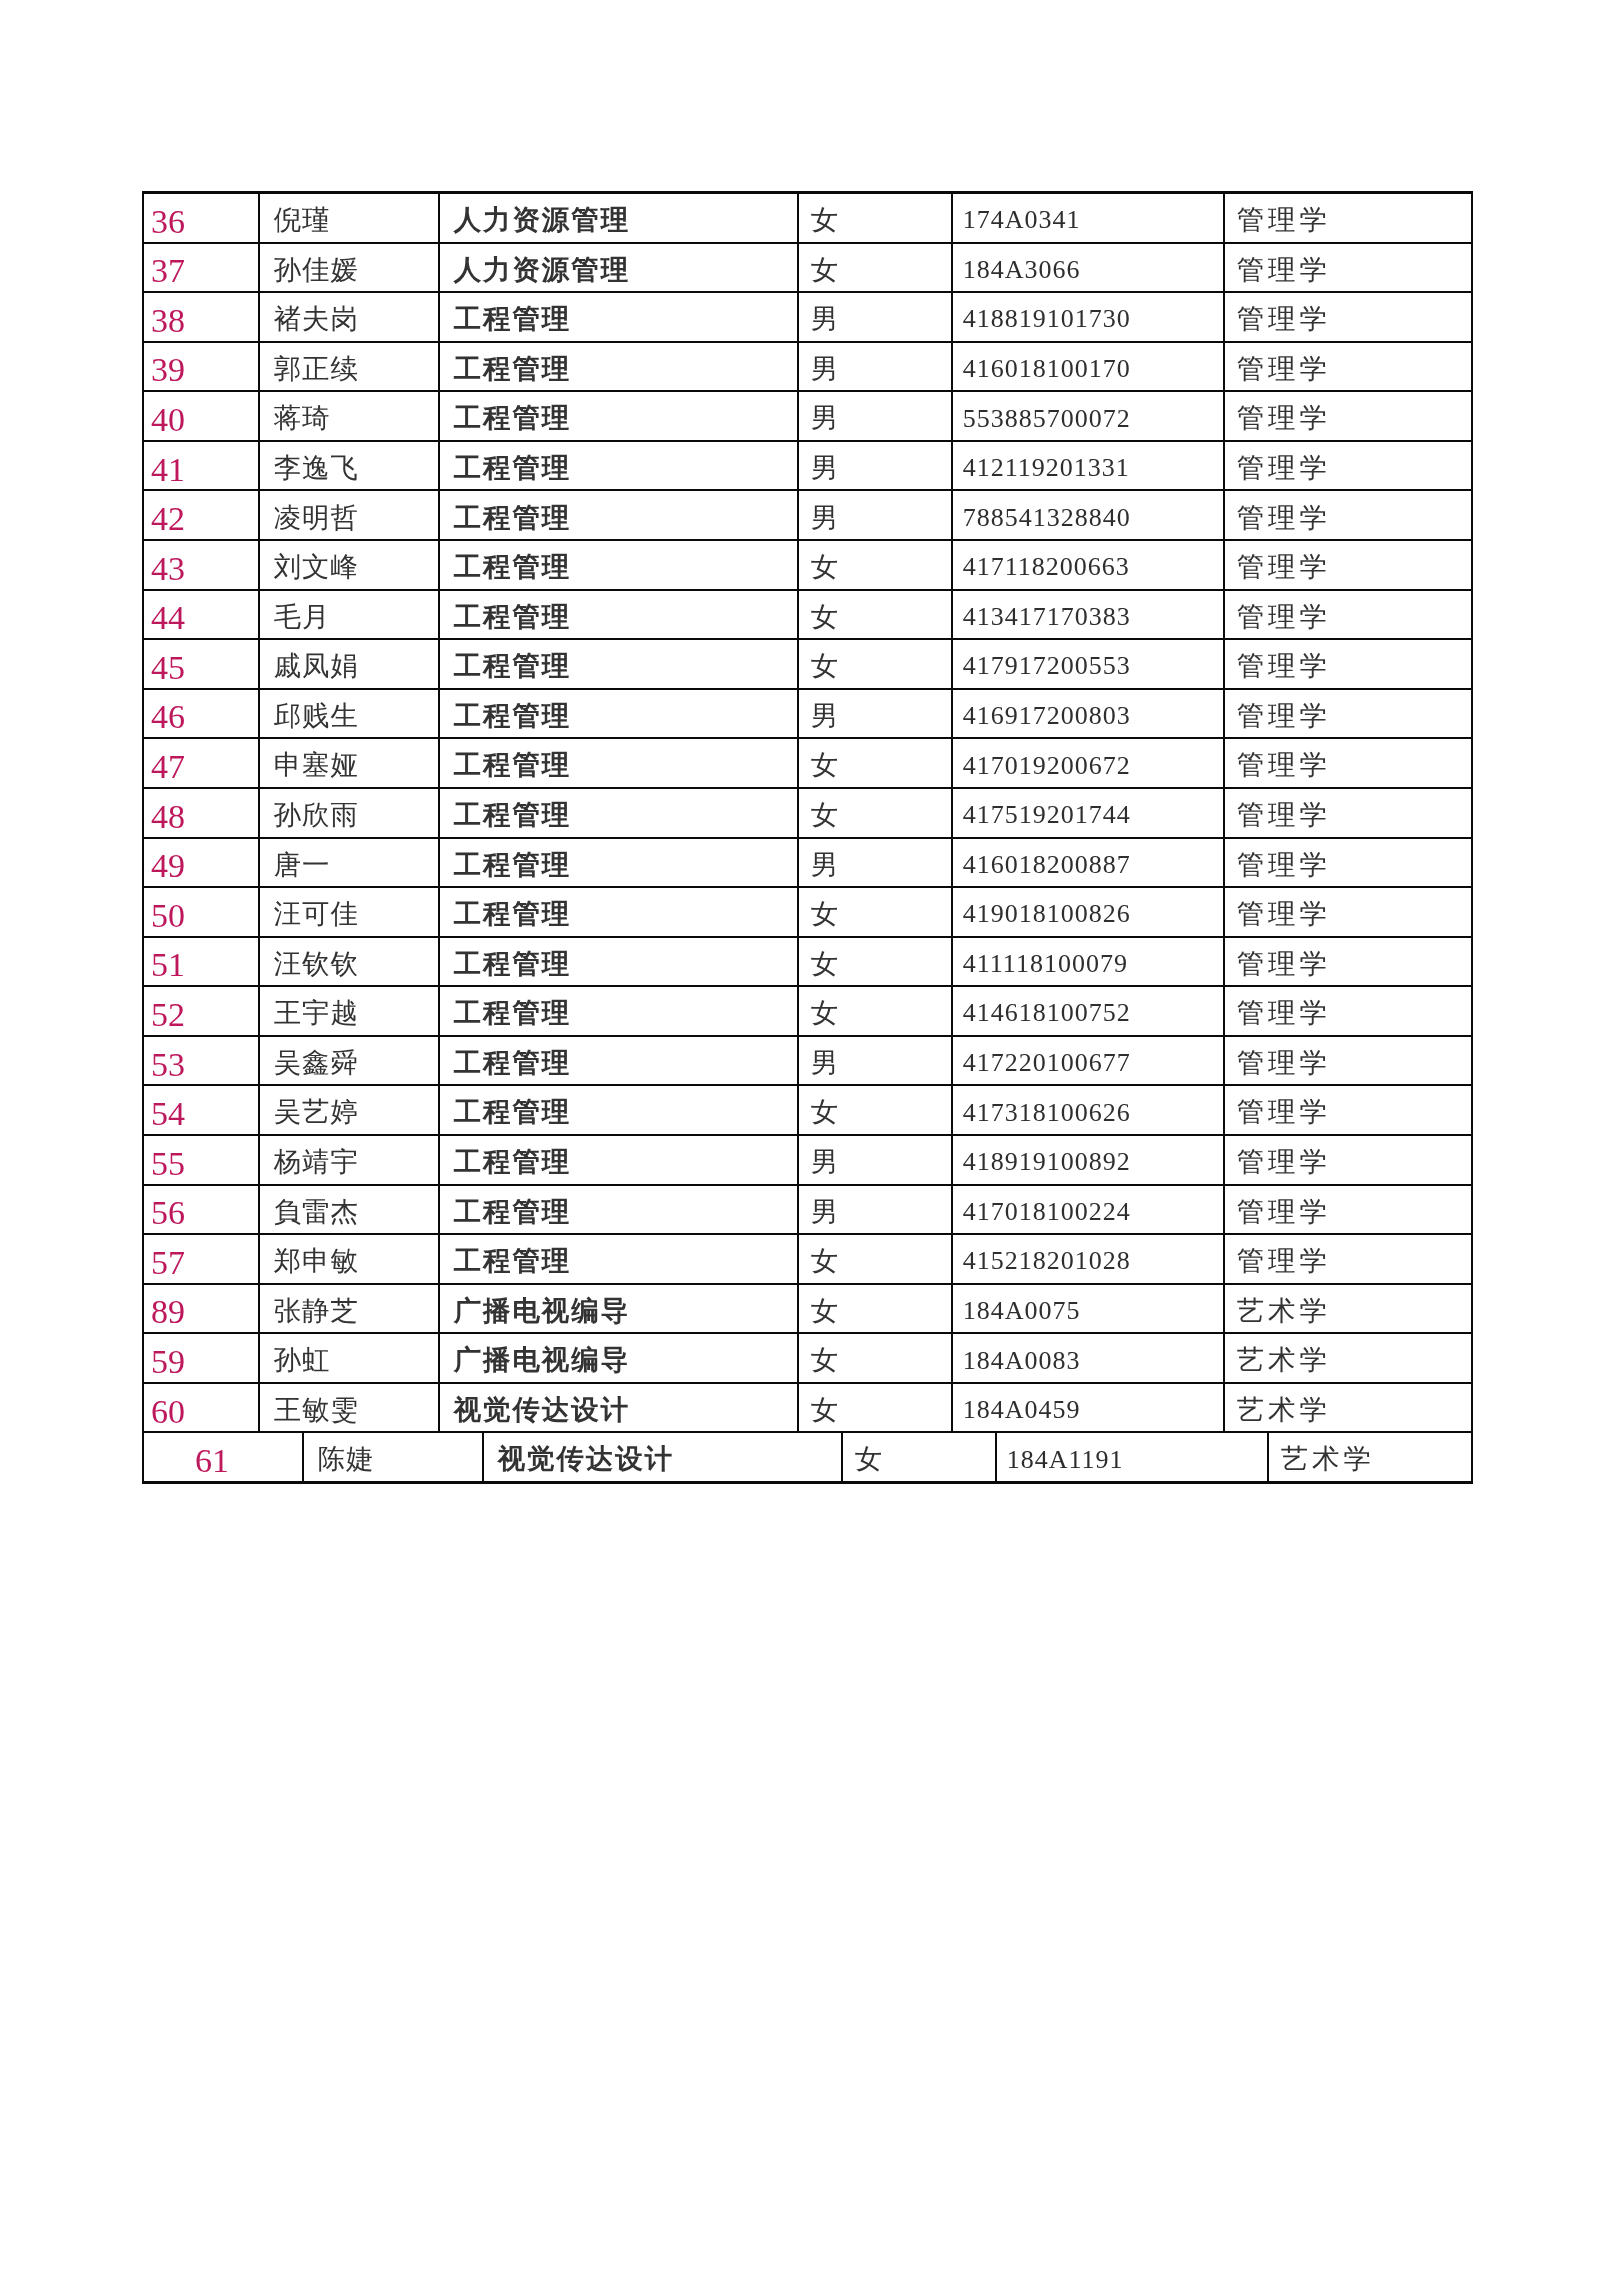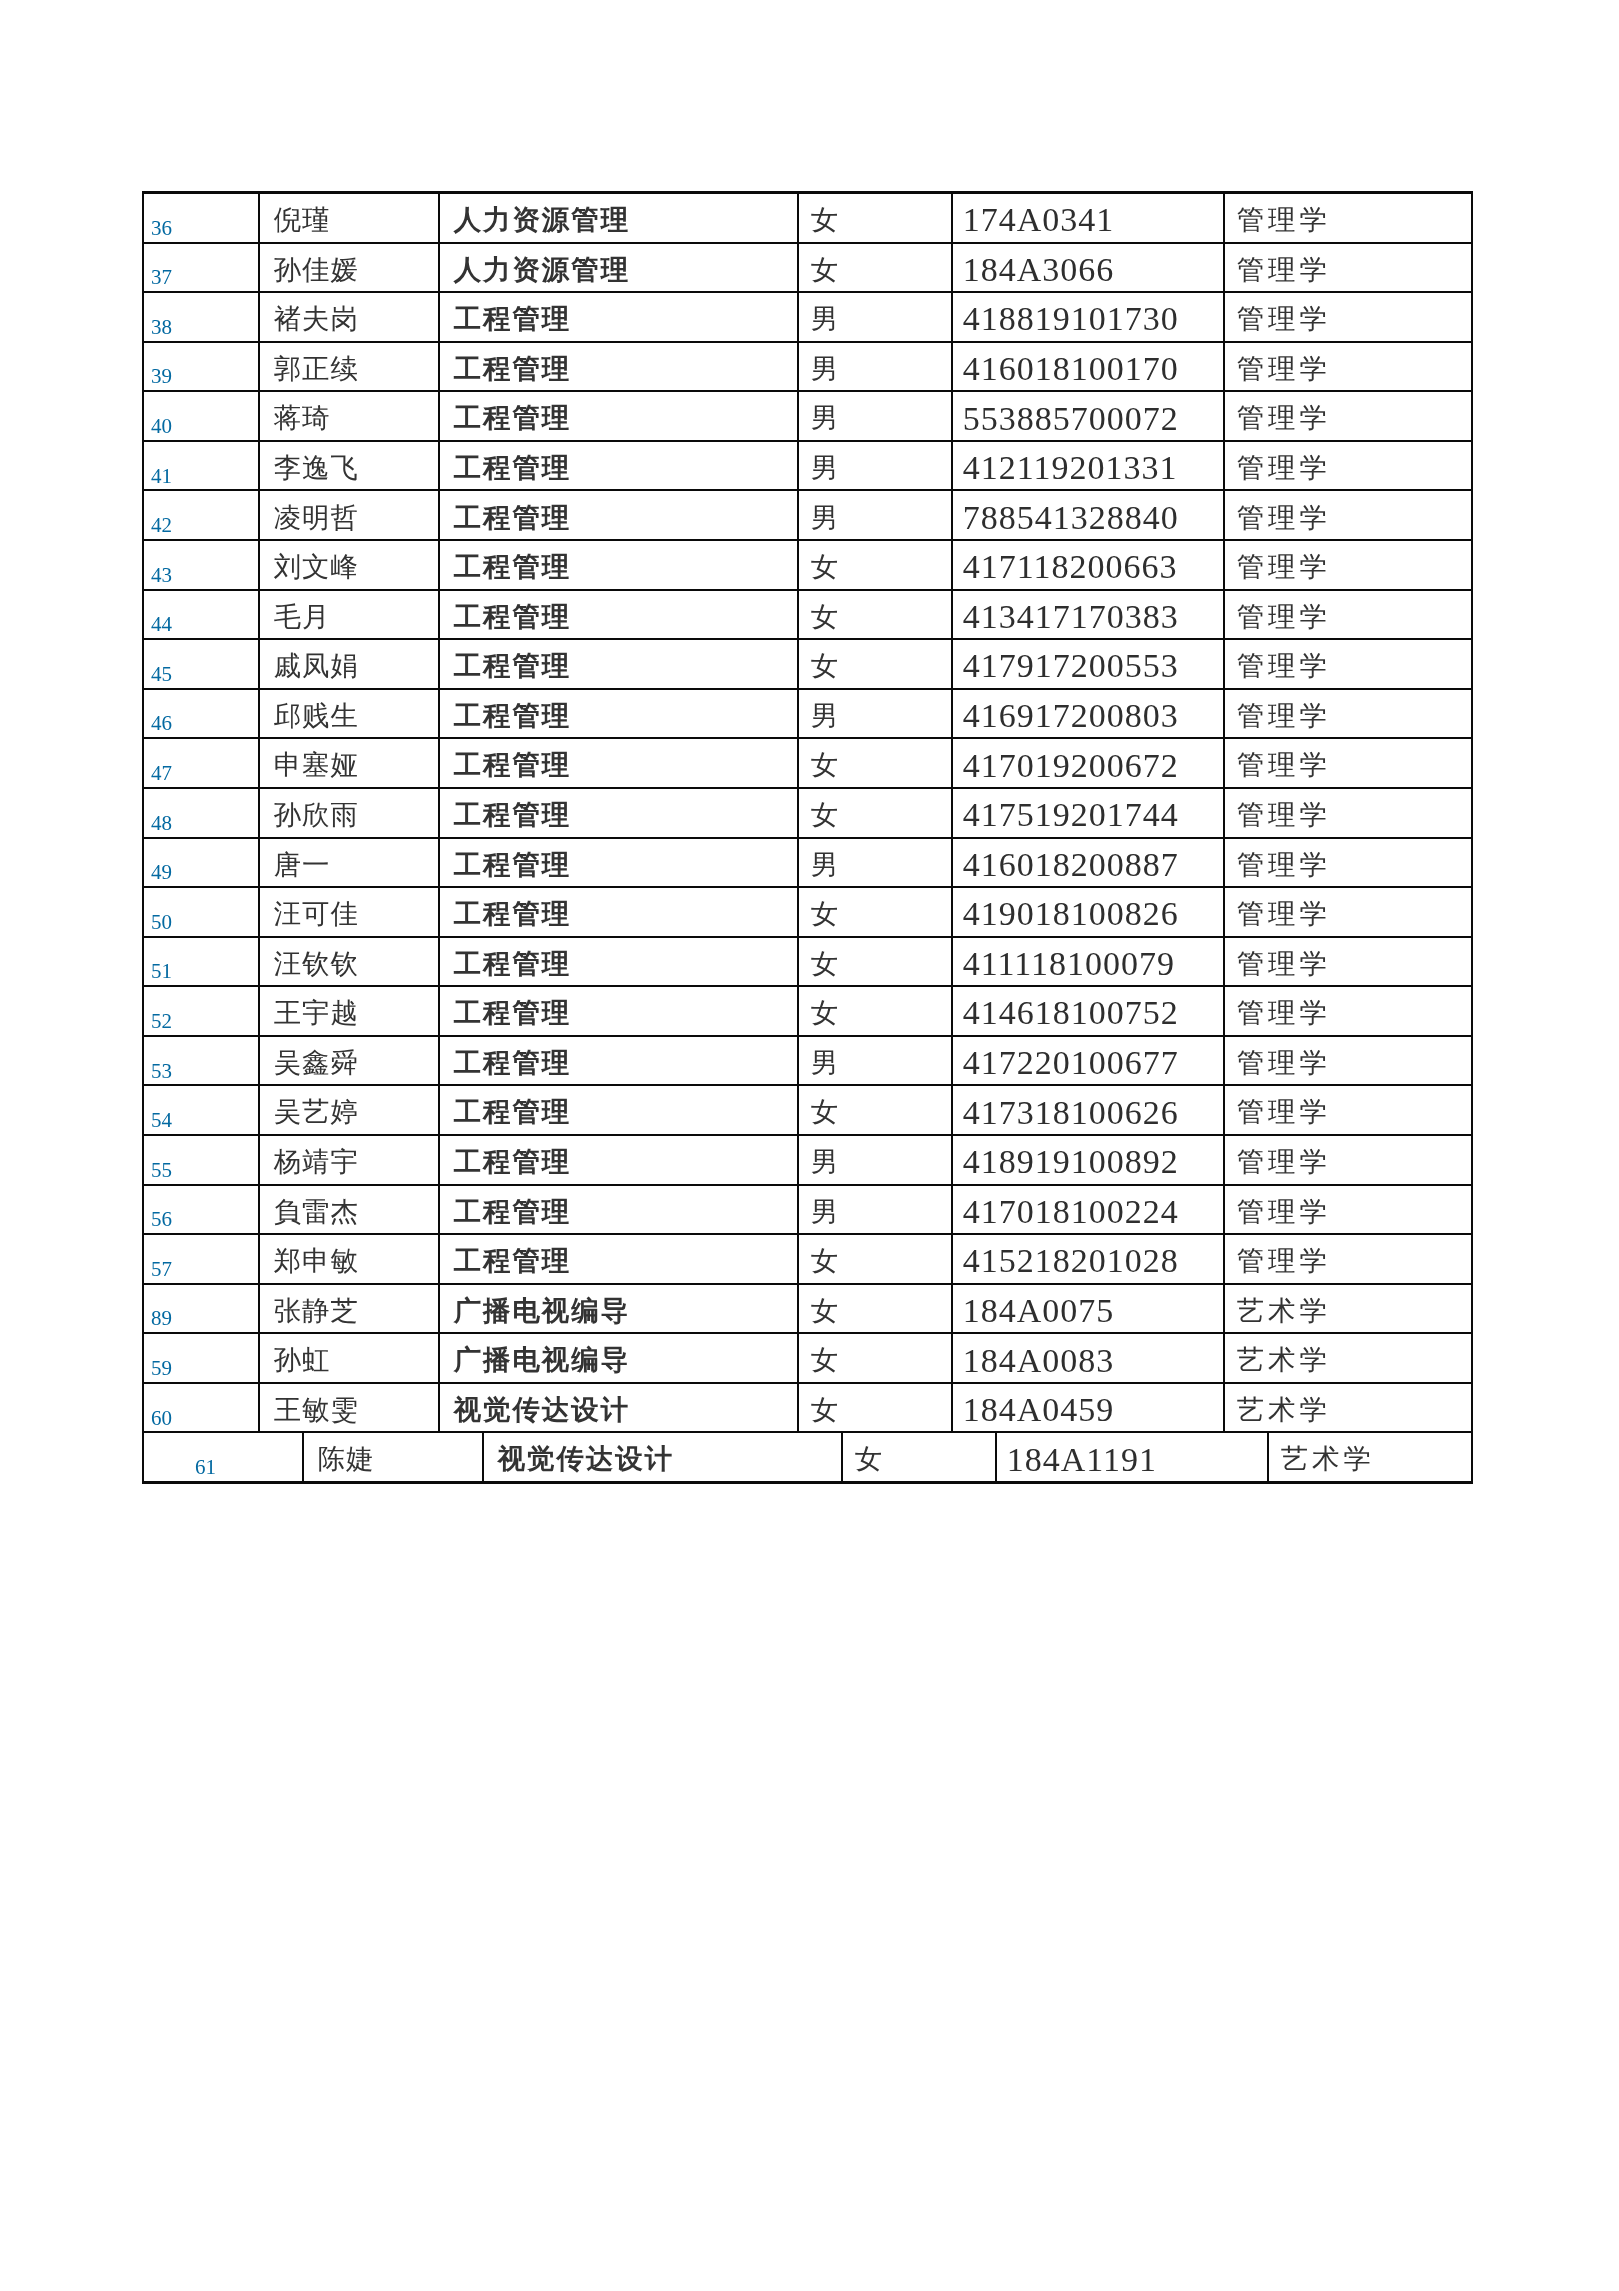--- a/index.html
+++ b/index.html
@@ -43,27 +43,27 @@
     overflow: hidden;
     color: #333333;
     font-size: 27.4px;
     line-height: 1;
     white-space: nowrap;
   }
   .cell:last-child { border-right: none; }
   .cell.c-no {
     align-items: flex-end;
     padding: 0 0 2.9px 6.9px;
-    font-size: 21px;
-    color: #0369a1;
+    font-size: 34px;
+    color: #be185d;
   }
   .cell.c-name   { padding: 5.9px 0 0 13.7px; letter-spacing: 1px; text-align: right; }
   .cell.c-major  { padding: 5.9px 0 0 13.7px; letter-spacing: 2px; font-weight: bold; }
   .cell.c-gender { padding: 5.9px 0 0 11.8px; }
-  .cell.c-cert   { padding: 4.9px 0 0 9.8px; letter-spacing: 1px; font-size: 34px; color: #2e2e2e; }
+  .cell.c-cert   { padding: 4.9px 0 0 9.8px; letter-spacing: 1px; font-size: 26px; color: #2e2e2e; }
   .cell.c-degree { padding: 5.9px 0 0 11.8px; letter-spacing: 3.9px; }
 </style>
 </head>
 <body>
 
 <div class="page">
   <div class="roster-table" id="roster-table">
   <div class="t-row">
     <div class="cell c-no">36</div>
     <div class="cell c-name">倪瑾</div>

